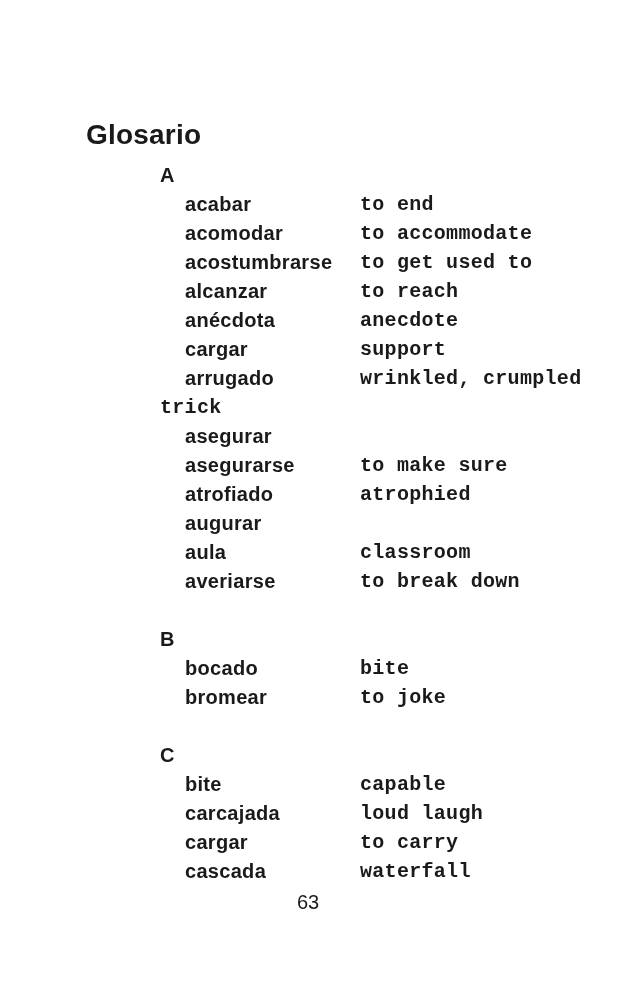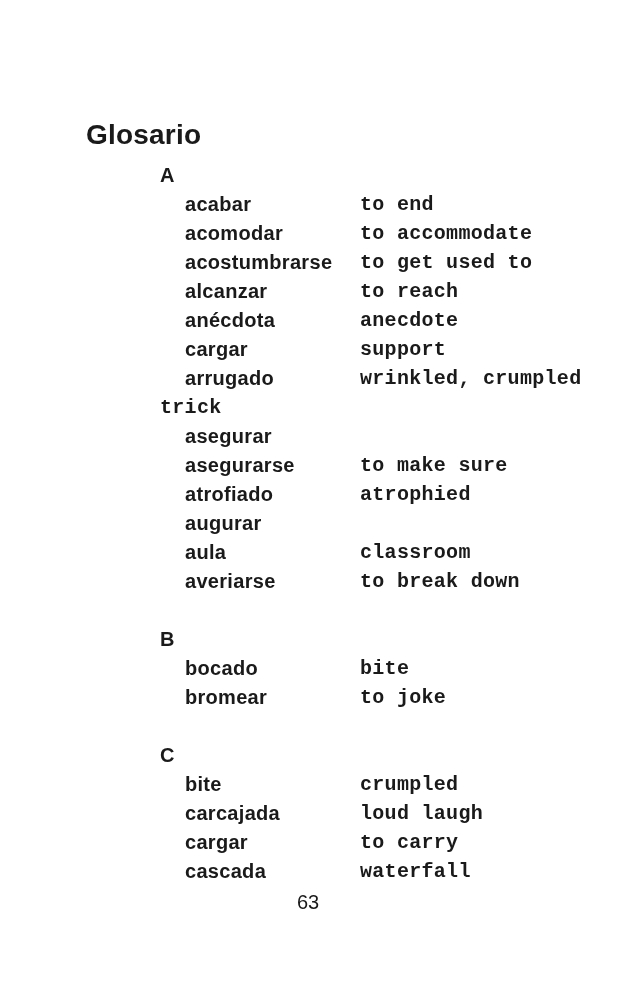--- a/index.html
+++ b/index.html
@@ -137,21 +137,21 @@
       </div>
       <div class="entry-row">
         <span class="entry-term">bromear</span>
         <span class="entry-def">to joke</span>
       </div>
     </div>
     <div class="glossary-section">
       <div class="section-letter">C</div>
       <div class="entry-row">
         <span class="entry-term">bite</span>
-        <span class="entry-def">crumpled</span>
+        <span class="entry-def">capable</span>
       </div>
       <div class="entry-row">
         <span class="entry-term">carcajada</span>
         <span class="entry-def">loud laugh</span>
       </div>
       <div class="entry-row">
         <span class="entry-term">cargar</span>
         <span class="entry-def">to carry</span>
       </div>
       <div class="entry-row">

